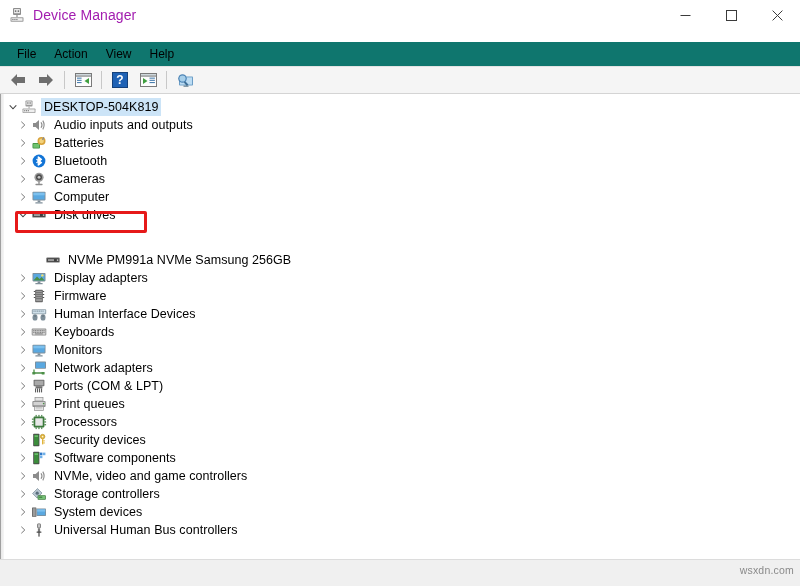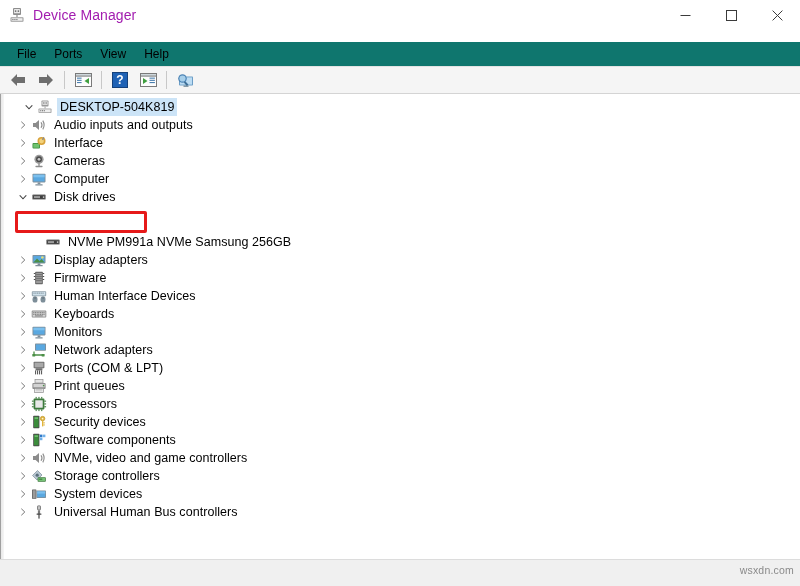--- a/index.html
+++ b/index.html
@@ -156,21 +156,21 @@
   .chev svg { display:block; }
   .tico {
     width: 16px; height: 16px;
     flex: 0 0 16px;
     margin-right: 4px;
     position: relative;
   }
   .tico svg { display:block; }
 
   
-  .lvl0 { padding-left: 20px; }
+  .lvl0 { padding-left: 4px; }
   .lvl1 { padding-left: 14px; }
   .lvl2 { padding-left: 44px; margin-top: 27px; }
 
   
   #redbox {
     position: absolute;
     border: 3px solid #e61919;
     border-radius: 2px;
     pointer-events: none;
     box-sizing: border-box;
@@ -240,21 +240,21 @@
         <svg width="11" height="11" viewBox="0 0 11 11">
             <line x1="0.6" y1="0.6" x2="10.4" y2="10.4" stroke="#3b3b3b" stroke-width="1"></line>
             <line x1="10.4" y1="0.6" x2="0.6" y2="10.4" stroke="#3b3b3b" stroke-width="1"></line>
           </svg>
       </div>
     </div>
   </div>
 
   <div id="menubar">
     <div class="menuitem">File</div>
-    <div class="menuitem">Ports</div>
+    <div class="menuitem">Action</div>
     <div class="menuitem">View</div>
     <div class="menuitem">Help</div>
   </div>
 
   <div id="toolbar">
 
     <div class="tbbtn">
       <svg width="18" height="14" viewBox="0 0 18 14">
         <path d="M8 1 L2 7 L8 13 L8 10 L16 10 L16 4 L8 4 Z" fill="#6e6e6e"></path>
       </svg>
@@ -364,23 +364,37 @@
         </span>
         <span class="tico">
           <svg width="16" height="16" viewBox="0 0 16 16">
             <rect x="1.5" y="8" width="7.5" height="5.5" rx="1" fill="#3c8c3c"></rect>
             <rect x="2.3" y="8.8" width="5.9" height="3.9" fill="#6fc36f"></rect>
             <circle cx="10.5" cy="6" r="4" fill="#d8a23a"></circle>
             <circle cx="10.5" cy="6" r="2.4" fill="#f3d27a"></circle>
             <rect x="11.5" y="2" width="1.4" height="3" fill="#8c8c8c" transform="rotate(25 12 3.5)"></rect>
           </svg>
         </span>
-        <span class="row-label">Interface</span>
-      </div>
-
+        <span class="row-label">Batteries</span>
+      </div>
+
+      <div class="row lvl1">
+        <span class="chev">
+          <svg width="8" height="8" viewBox="0 0 8 8">
+              <path d="M2.6 1 L5.8 4 L2.6 7" fill="none" stroke="#767676" stroke-width="1" stroke-linecap="round"></path>
+            </svg>
+        </span>
+        <span class="tico">
+          <svg width="16" height="16" viewBox="0 0 16 16">
+            <circle cx="8" cy="8" r="6.4" fill="#1274d6"></circle>
+            <path d="M7.2 3.6 L10.6 6.4 L7.2 9.2 V3.6 M7.2 12.4 L10.6 9.6 L7.2 6.8 V12.4 M5.4 6.2 L9.6 9.8 M5.4 9.8 L9.6 6.2" fill="#ffffff" stroke="#ffffff" stroke-width="1.1" stroke-linejoin="round"></path>
+          </svg>
+        </span>
+        <span class="row-label">Bluetooth</span>
+      </div>
 
       <div class="row lvl1">
         <span class="chev">
           <svg width="8" height="8" viewBox="0 0 8 8">
               <path d="M2.6 1 L5.8 4 L2.6 7" fill="none" stroke="#767676" stroke-width="1" stroke-linecap="round"></path>
             </svg>
         </span>
         <span class="tico">
           <svg width="16" height="16" viewBox="0 0 16 16">
             <circle cx="8" cy="6.3" r="4.6" fill="#9b9b9b"></circle>

